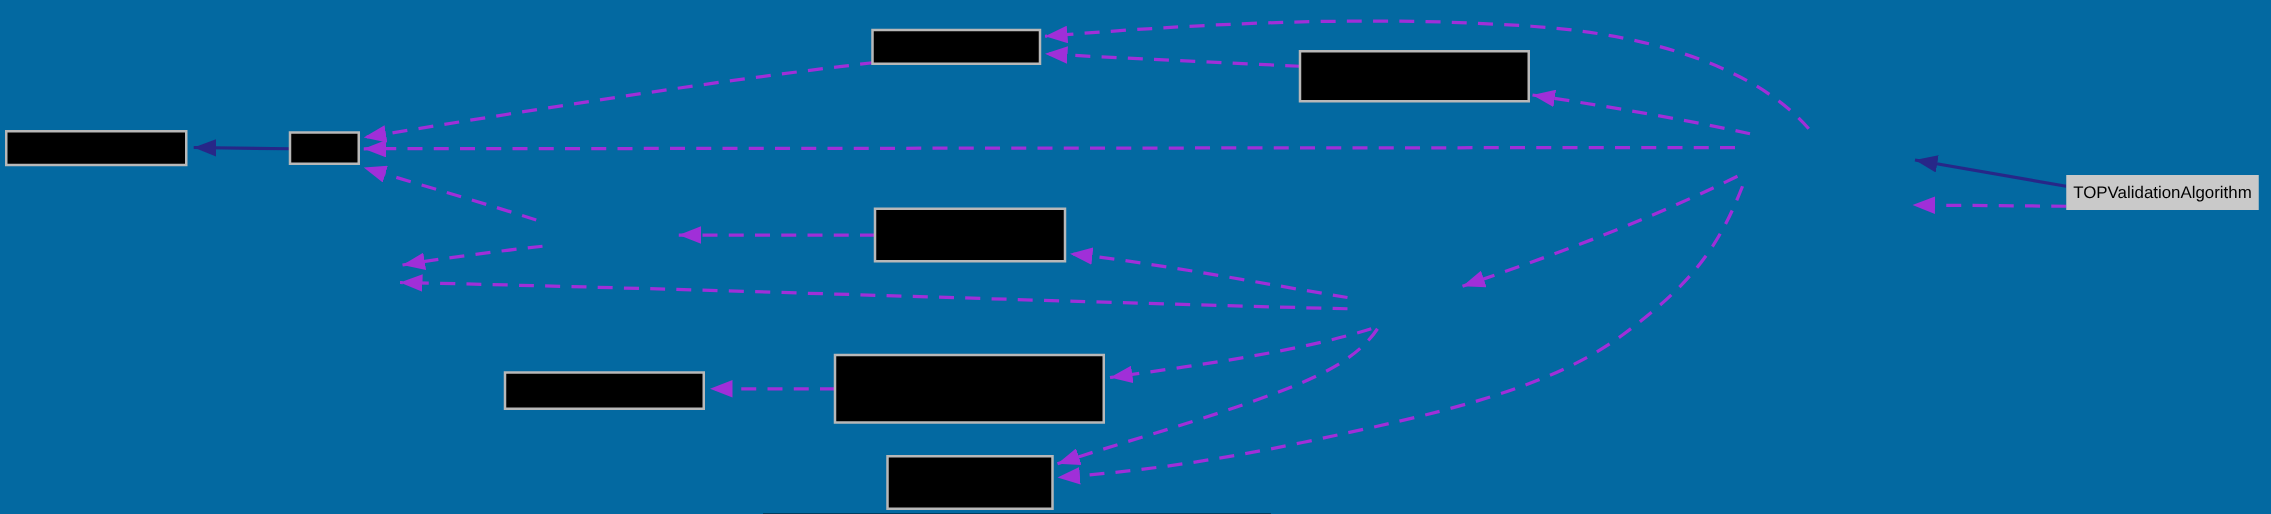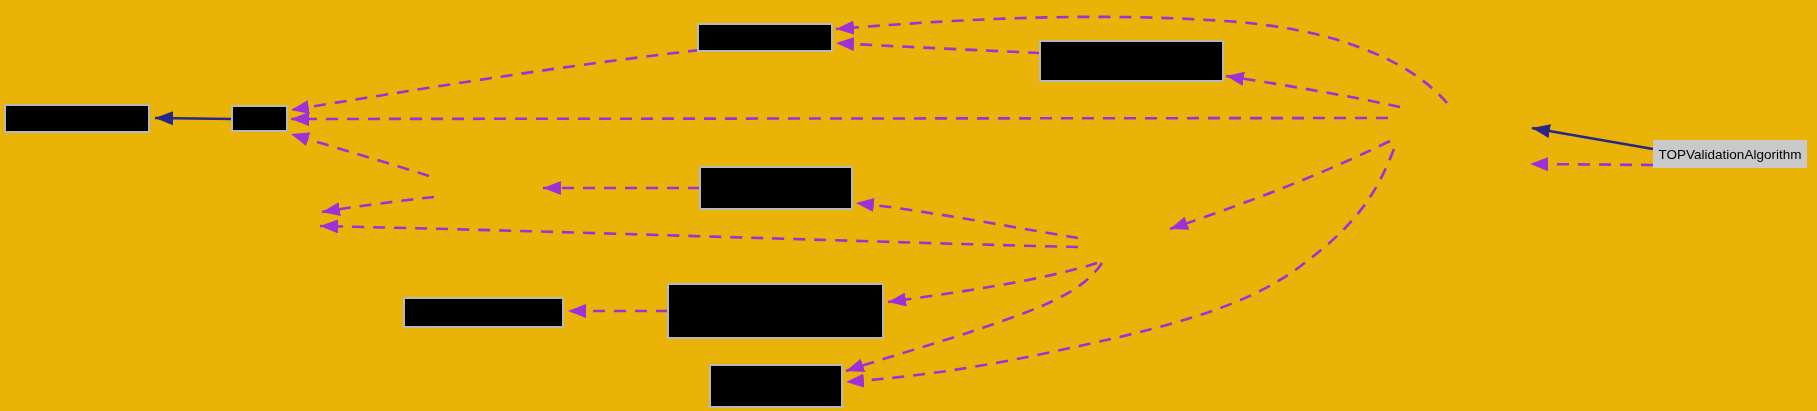--- a/index.html
+++ b/index.html
@@ -1,16 +1,16 @@
 <!DOCTYPE html>
 <html><head>
 <meta charset="utf-8">
 <style>
   html,body{margin:0;padding:0;background:#000;}
-  .stage{position:relative;width:1817px;height:411px;background:#eab308;overflow:hidden;
+  .stage{position:relative;width:1817px;height:411px;background:#0369a1;overflow:hidden;
          font-family:"Liberation Sans", sans-serif;}
   svg{display:block;}
   text{font-family:"Liberation Sans", sans-serif;}
 </style>
 </head>
 <body>
 
 <div class="stage">
   <svg id="diagram-svg" width="1817" height="411" viewBox="0 0 1817 411" xmlns="http://www.w3.org/2000/svg">
     <defs id="diagram-defs">

